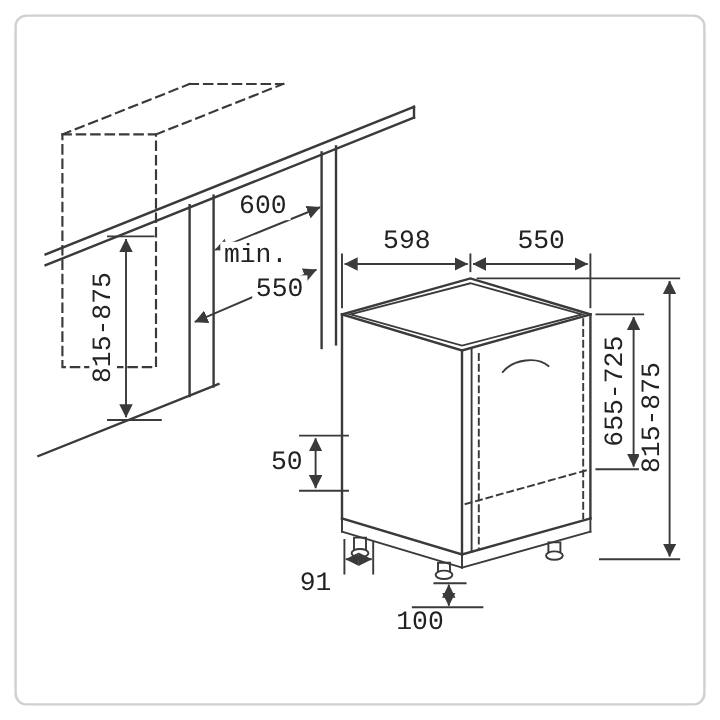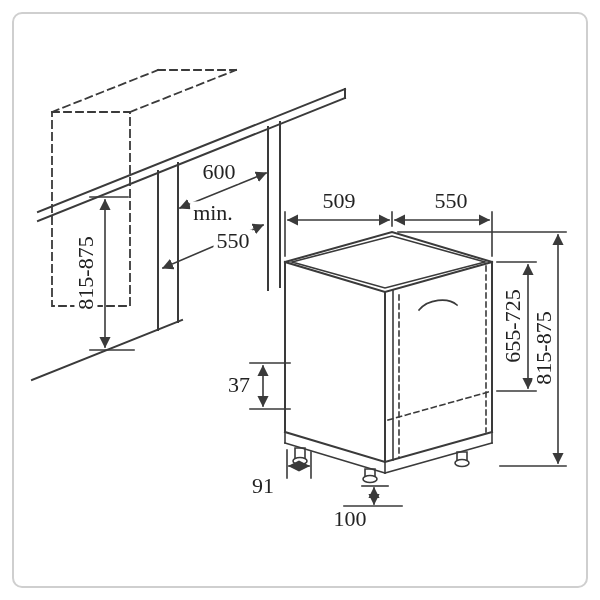--- a/index.html
+++ b/index.html
@@ -1,20 +1,20 @@
 <!DOCTYPE html>
 <html style="--line: #3a3a3a; --text: #222222; --border: #cfcfcf;"><head>
 <meta charset="utf-8">
 <title>Built-in appliance installation drawing</title>
 <style>
   html,body{margin:0;padding:0}
   body{width:600px;height:600px;background:#ffffff}
   .stage{
     position:relative;width:600px;height:600px;background:#fff;
-    font-family:Liberation Serif, serif;overflow:hidden;
+    font-family:Liberation Mono, monospace;overflow:hidden;
   }
   .frame{
     position:absolute;inset:12px;border:2px solid var(--border,#cfcfcf);
     border-radius:10px;pointer-events:none;
   }
   .art{position:absolute;left:0;top:0;color:var(--line,#3a3a3a)}
   .s{stroke:currentColor;stroke-width:2;fill:none;stroke-linecap:square;stroke-linejoin:miter}
   .thin{stroke-width:1.6}
   .dash{stroke-dasharray:7 5;stroke-width:1.8}
   .dash2{stroke-dasharray:5 4;stroke-width:1.6}
@@ -161,21 +161,21 @@
       <path class="s thin" d="M344 506 L402 506"></path>
       <path class="s dim" d="M374 488 L374 504" marker-start="url(#arr)" marker-end="url(#arr)"></path>
     </g>
   </svg>
 
   <div class="label" style="left:219px;top:172px">600</div>
   <div class="label" style="left:213px;top:213px">min.</div>
   <div class="label" style="left:233px;top:241px">550</div>
   <div class="label v" style="left:86px;top:273px">815-875</div>
 
-  <div class="label" style="left:339px;top:201px">509</div>
+  <div class="label" style="left:339px;top:201px">598</div>
   <div class="label" style="left:451px;top:201px">550</div>
   <div class="label v" style="left:513px;top:326px">655-725</div>
   <div class="label v" style="left:544px;top:348px">815-875</div>
 
-  <div class="label" style="left:239px;top:385px">37</div>
+  <div class="label" style="left:239px;top:385px">50</div>
   <div class="label" style="left:263px;top:486px">91</div>
   <div class="label" style="left:350px;top:519px">100</div>
 </div>
 
 </body></html>

